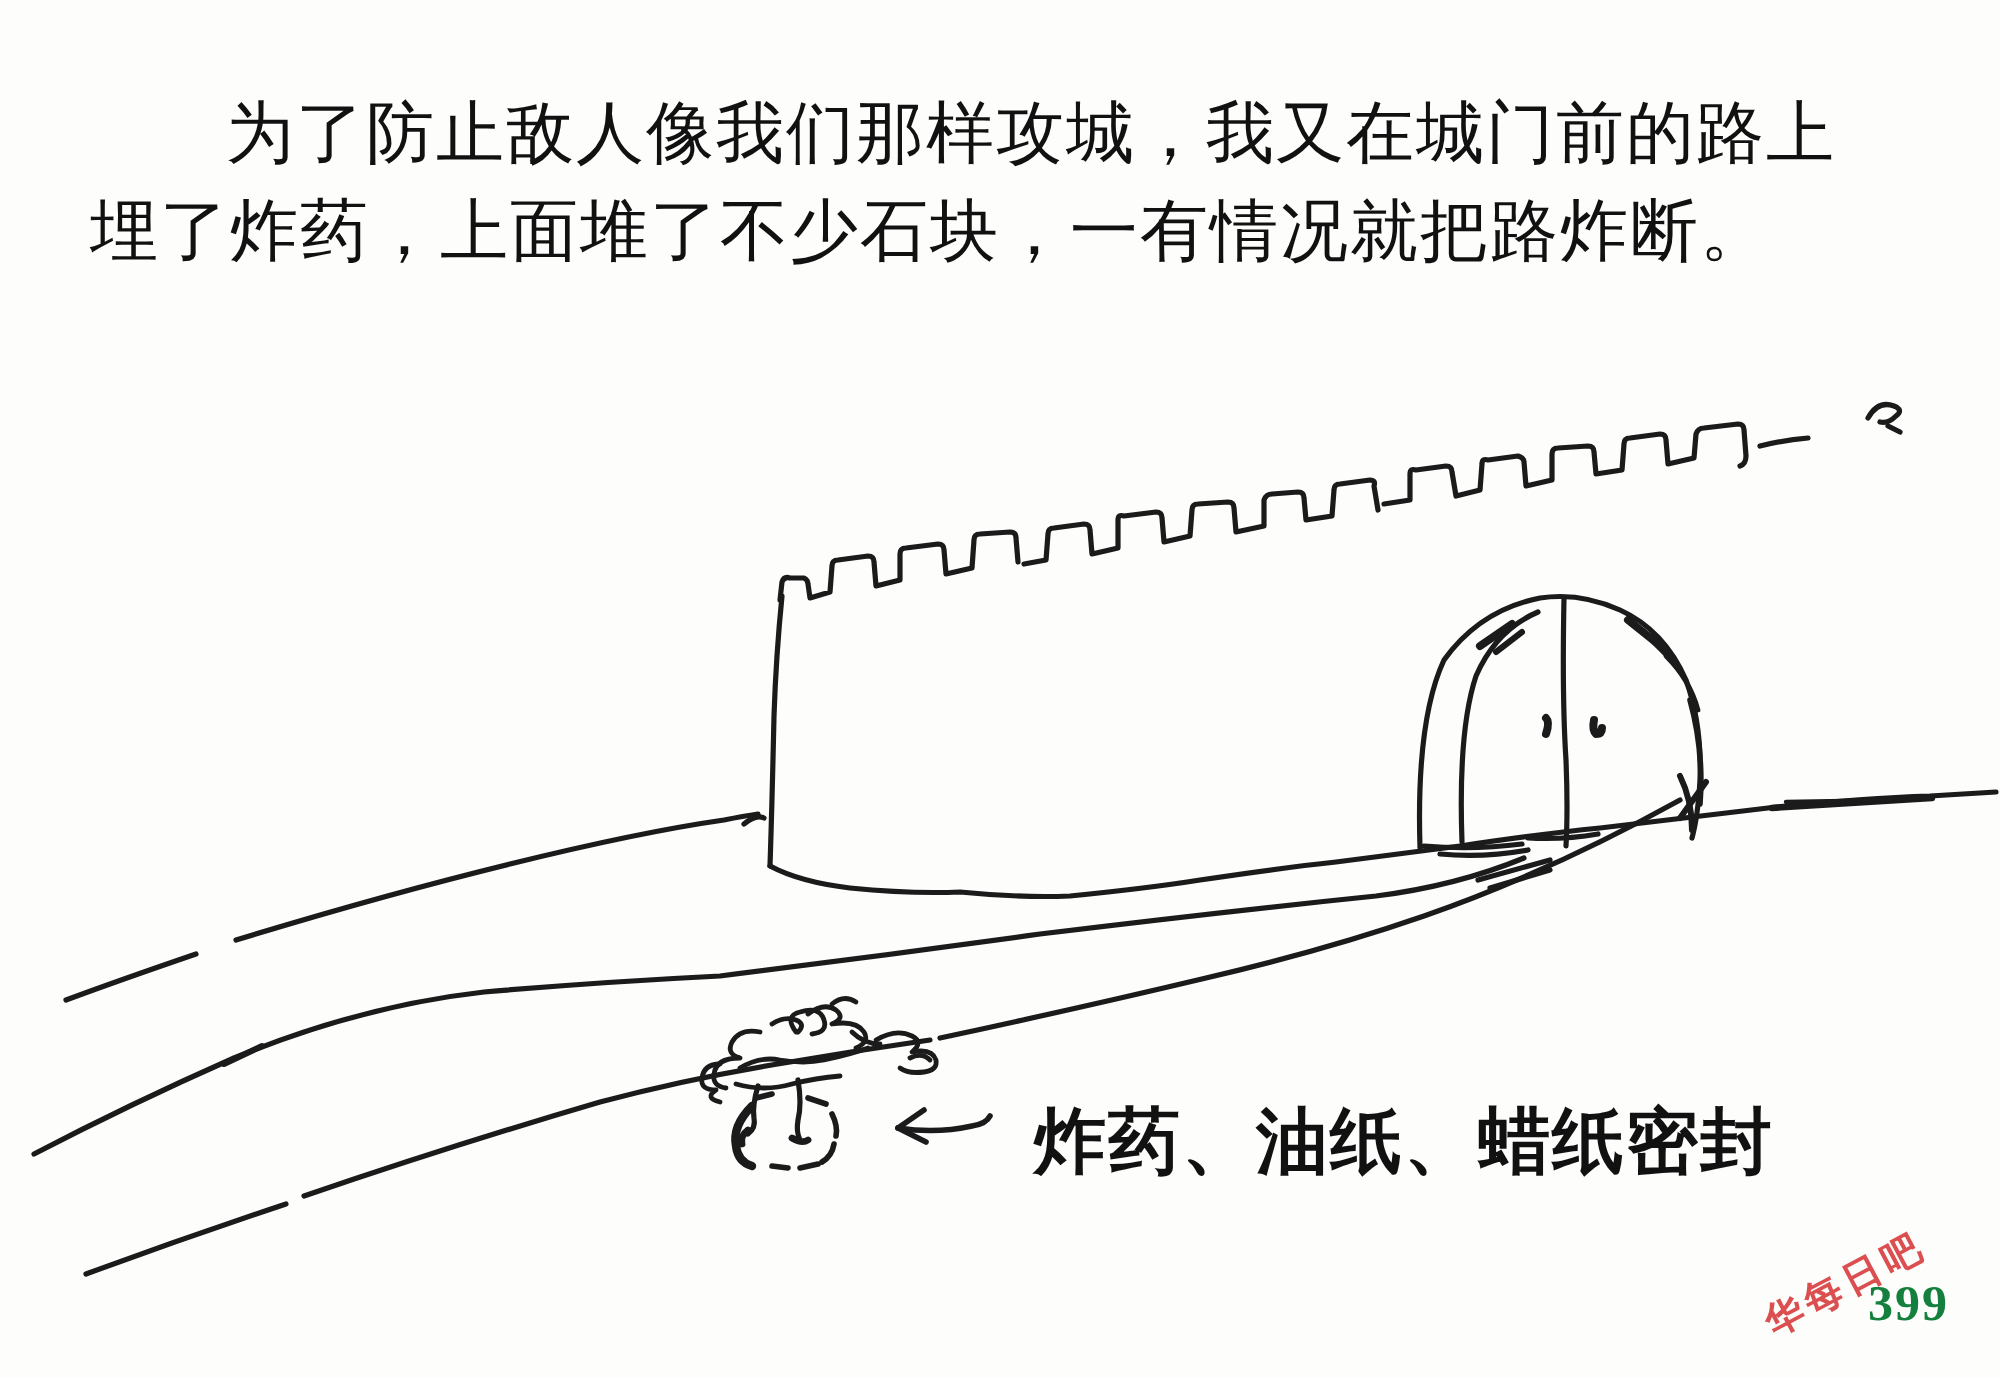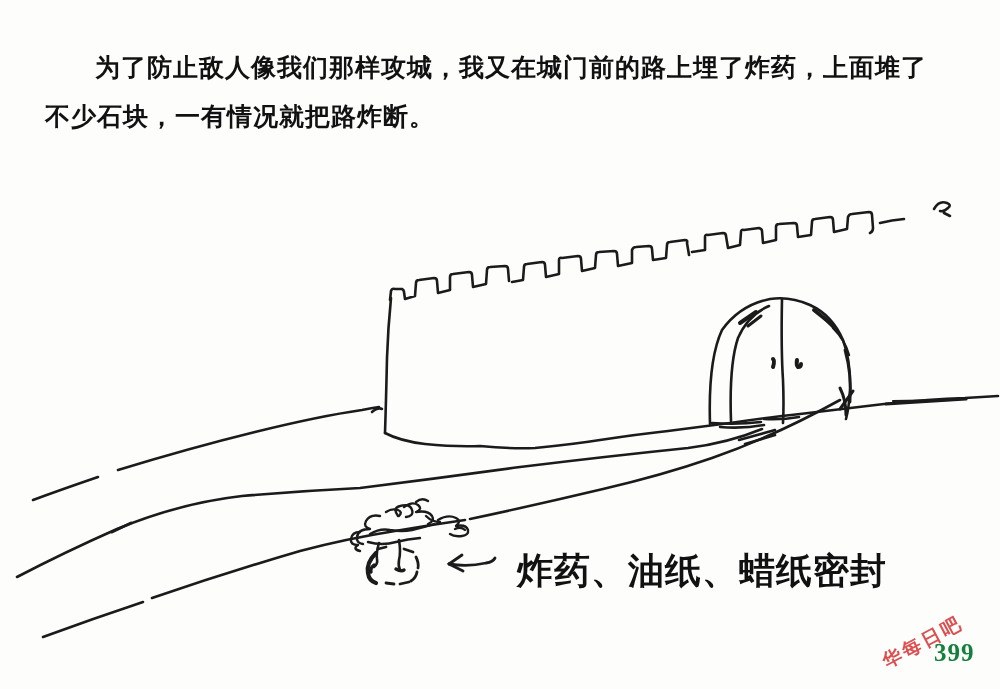--- a/index.html
+++ b/index.html
@@ -7,21 +7,21 @@
     --logo-orange:#e8832b; --watermark-red:#d42a2c; --paper:#fdfdfc;
   }
   html,body{margin:0;padding:0;}
   body{background:#e8e8e8;font-family:"Liberation Sans",sans-serif;}
   .page{
     position:relative;width:1000px;height:689px;background:var(--paper);
     overflow:hidden;margin:0 auto;
   }
   .narration{
     position:absolute;left:45px;top:43px;width:892px;
-    font-size:25px;line-height:49px;font-weight:700;color:var(--text);
+    font-size:34px;line-height:49px;font-weight:400;color:var(--text);
     text-indent:2em;letter-spacing:1px;
     font-family:"Liberation Sans",sans-serif;
   }
   .sketch-svg{position:absolute;left:0;top:0;color:var(--ink);}
   .annotation{
     position:absolute;left:517px;top:547px;
     font-size:36px;font-weight:700;color:var(--text);letter-spacing:1px;
     white-space:nowrap;
   }
   .page-number{

